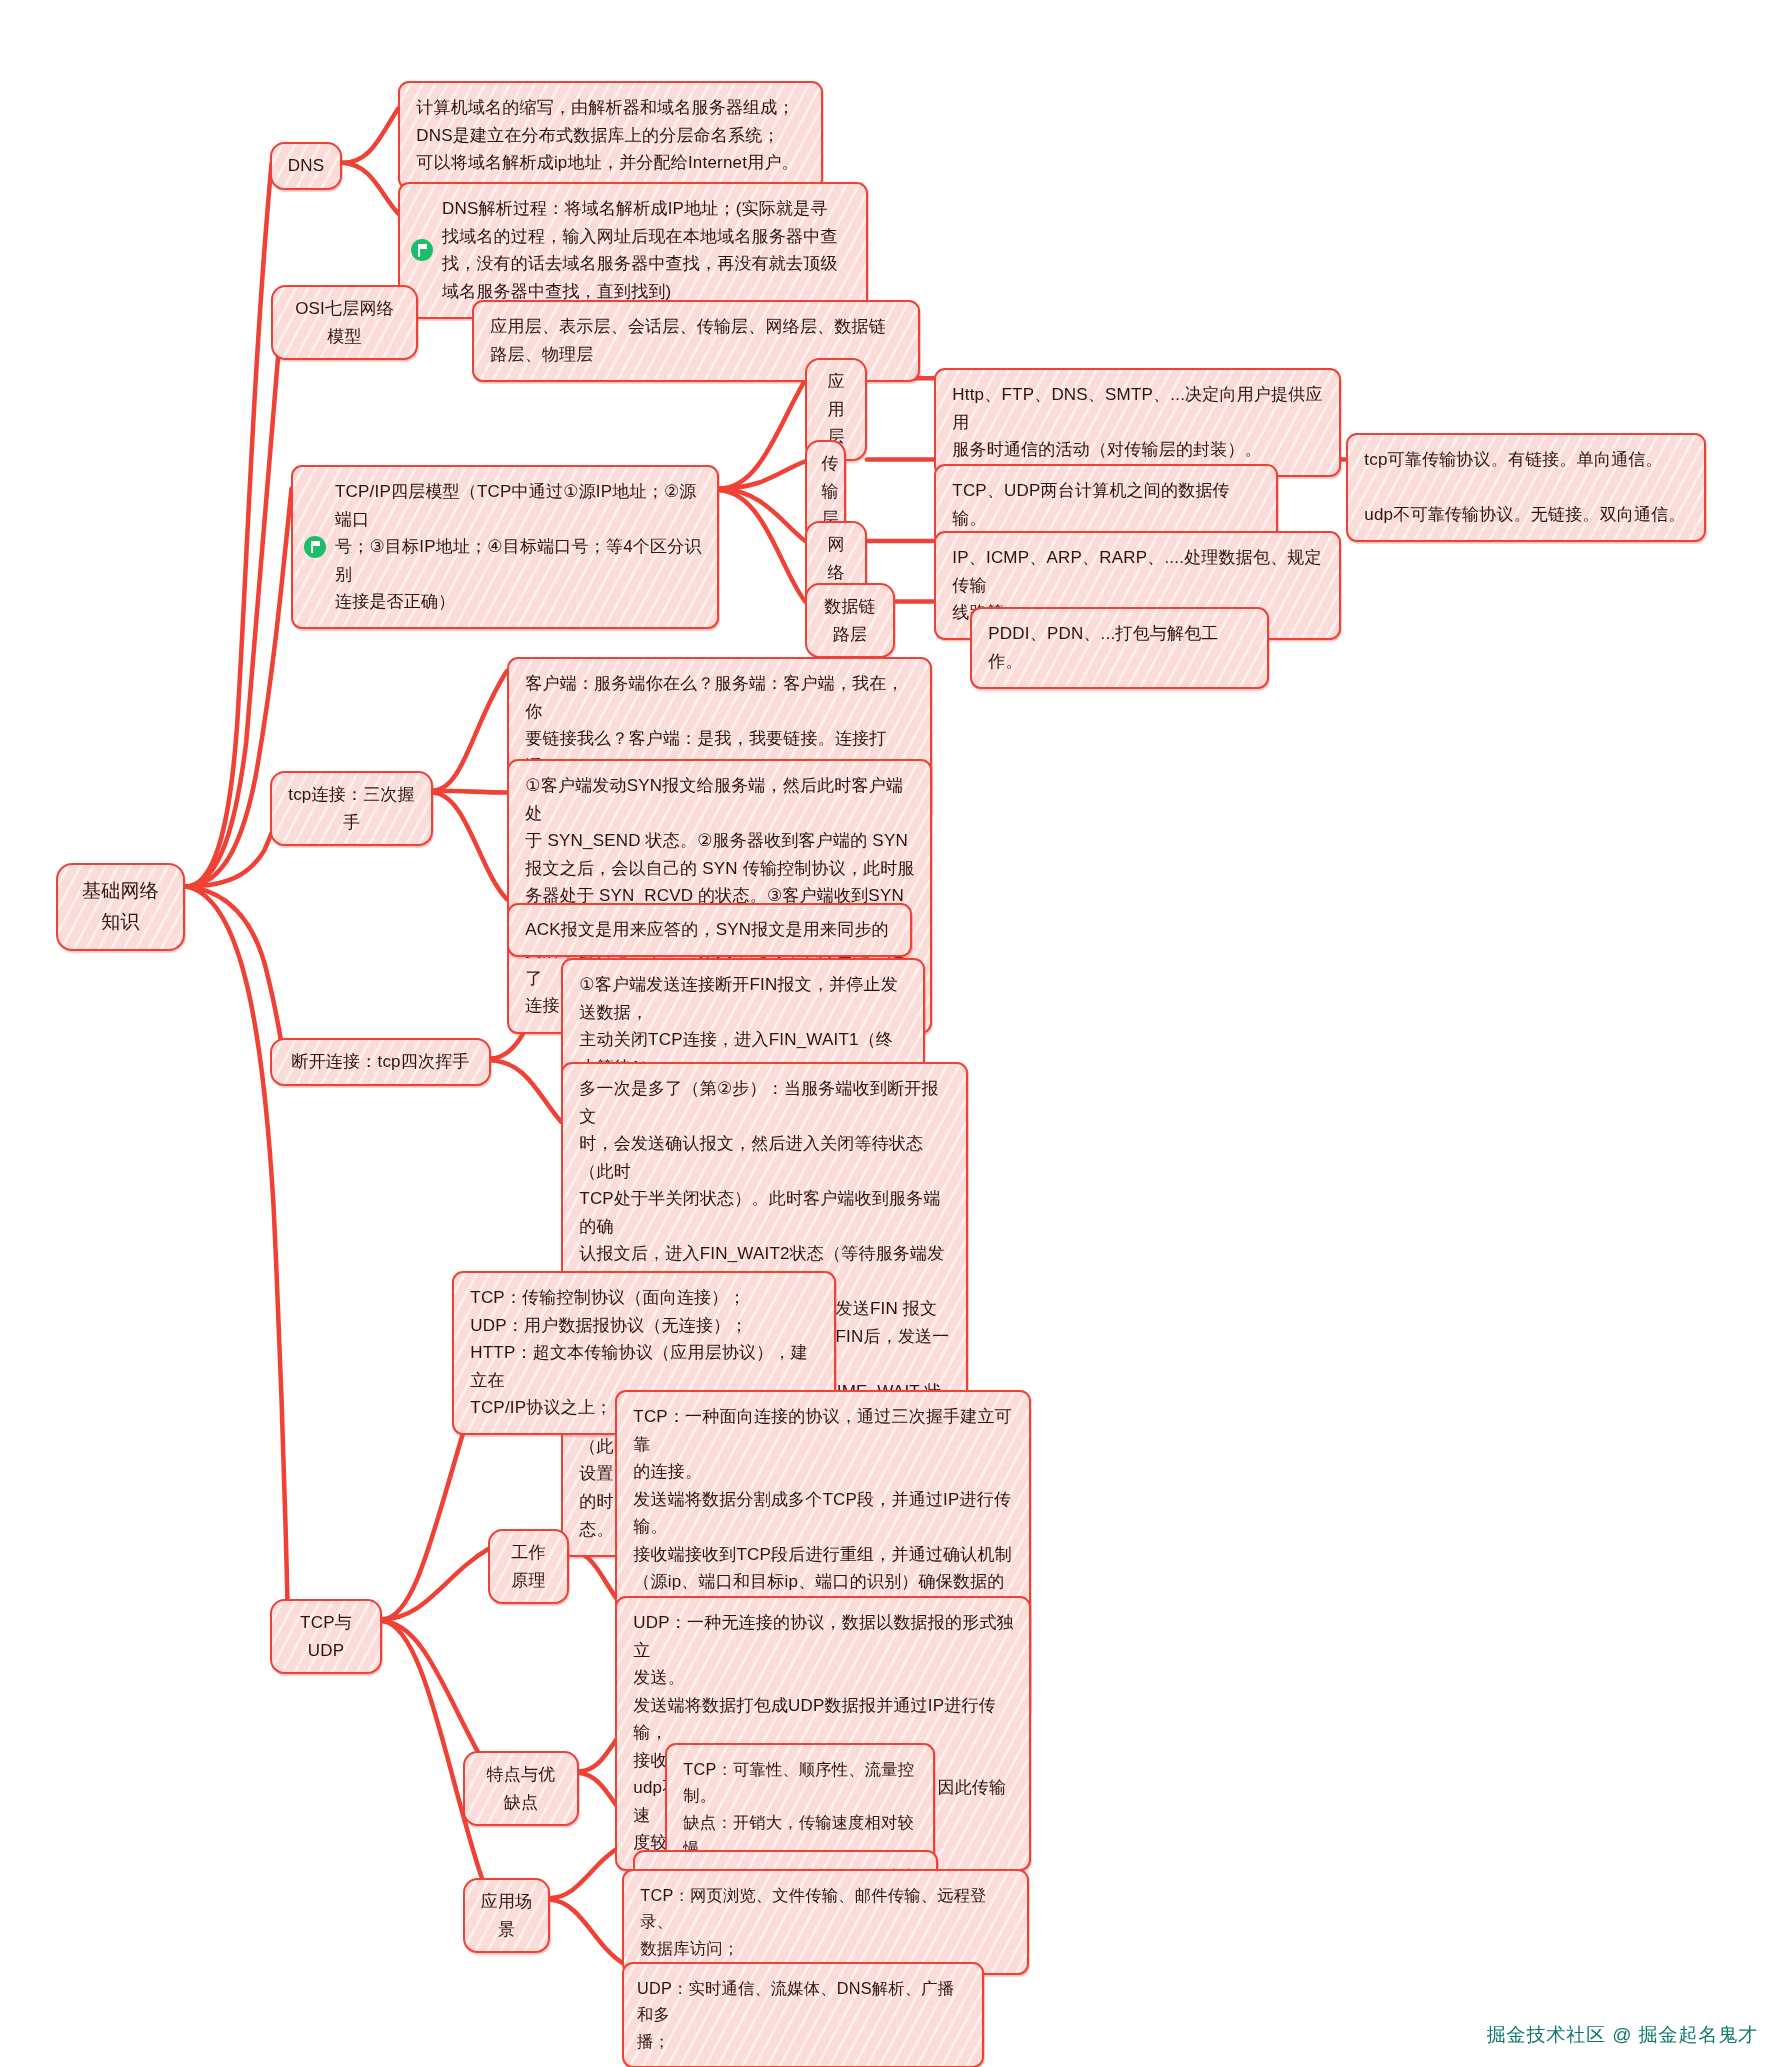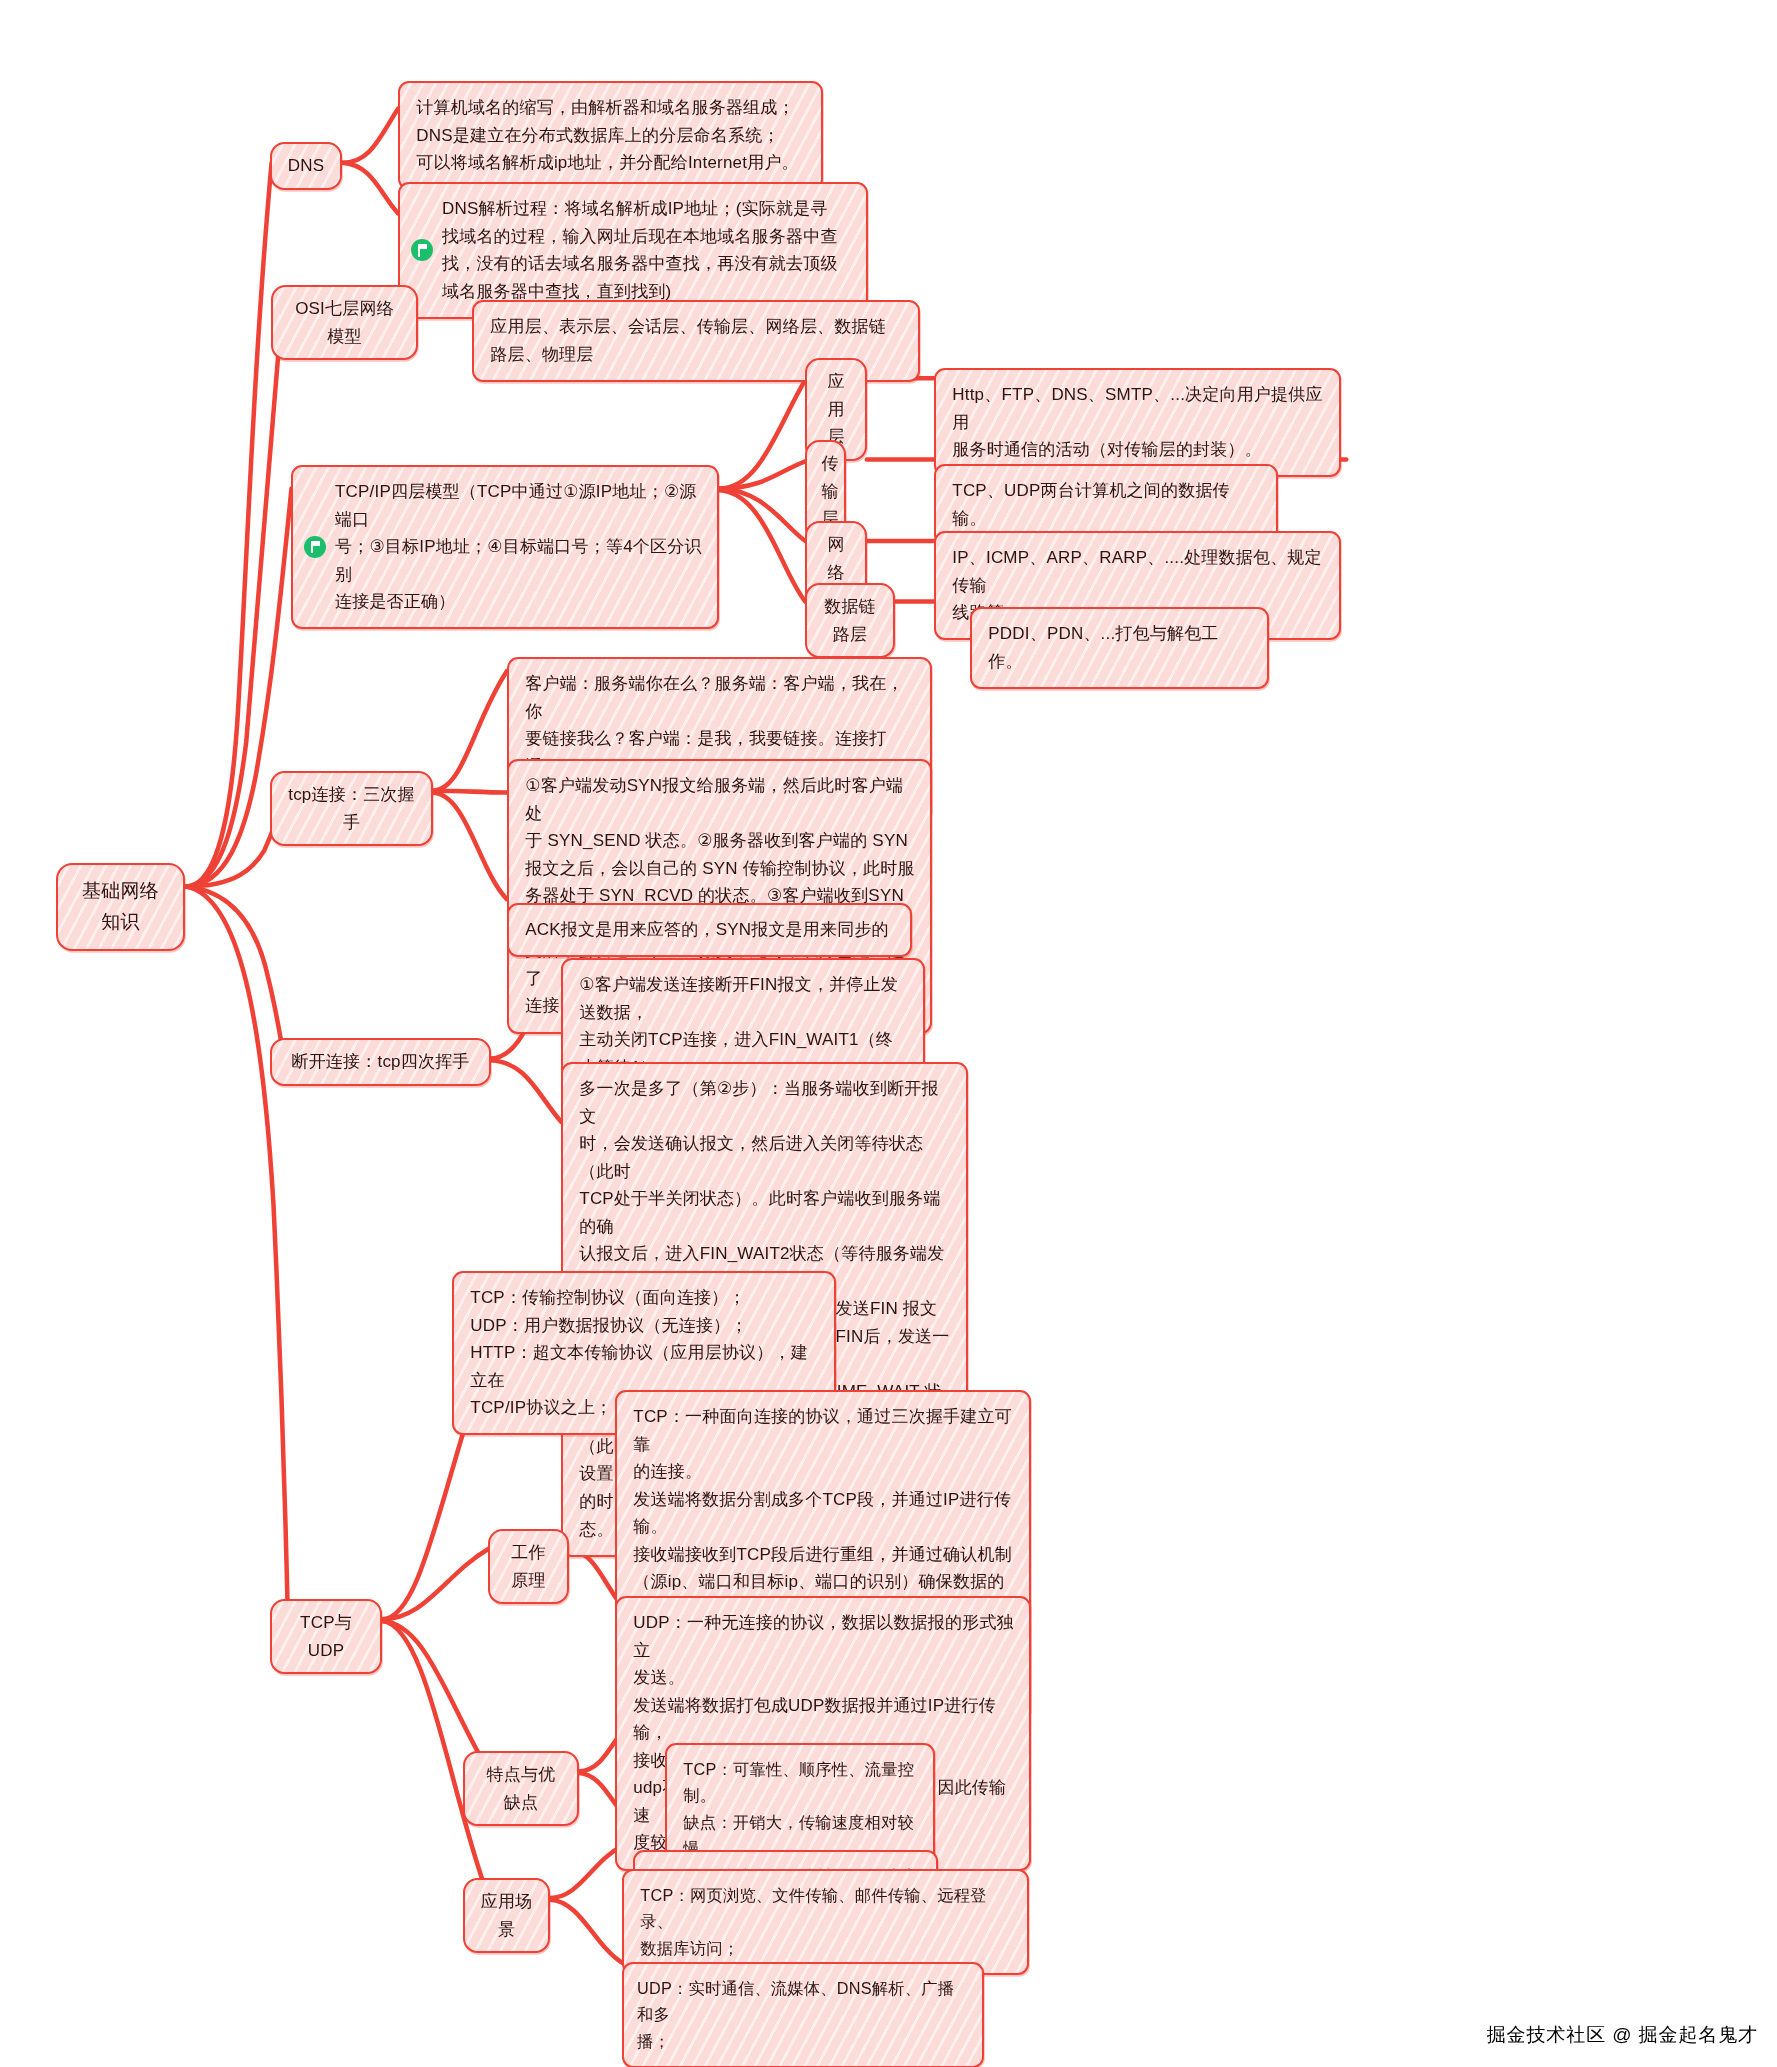--- a/index.html
+++ b/index.html
@@ -96,21 +96,21 @@
     top: 4.5px;
     width: 7.2px;
     height: 5.4px;
     background: #ffffff;
   }
   .watermark {
     position: absolute;
     right: 20px;
     bottom: 20px;
     font-size: 19px;
-    color: #000000;
+    color: #0f766e;
     letter-spacing: 0.9px;
     z-index: 6;
     white-space: nowrap;
   }
 </style>
 </head>
 <body>
 
 <div id="canvas">
 
@@ -208,20 +208,25 @@
   <div class="node box" style="left:934px; top:344px; width:407px;">
     <span class="txt">Http、FTP、DNS、SMTP、...决定向用户提供应用
 服务时通信的活动（对传输层的封装）。</span>
   </div>
 
   <div class="node pill" style="left:805px; top:440px; width:41px;">
     <span class="txt">传输层</span>
   </div>
   <div class="node box" style="left:934px; top:440px; width:344px;">
     <span class="txt">TCP、UDP两台计算机之间的数据传输。</span>
+  </div>
+  <div class="node box" style="left:1346px; top:409px; width:360px;">
+    <span class="txt">tcp可靠传输协议。有链接。单向通信。
+
+udp不可靠传输协议。无链接。双向通信。</span>
   </div>
 
   <div class="node pill" style="left:805px; top:521px; width:62px;">
     <span class="txt">网络层</span>
   </div>
   <div class="node box" style="left:934px; top:507px; width:407px;">
     <span class="txt">IP、ICMP、ARP、RARP、....处理数据包、规定传输
 线路等。</span>
   </div>
 

